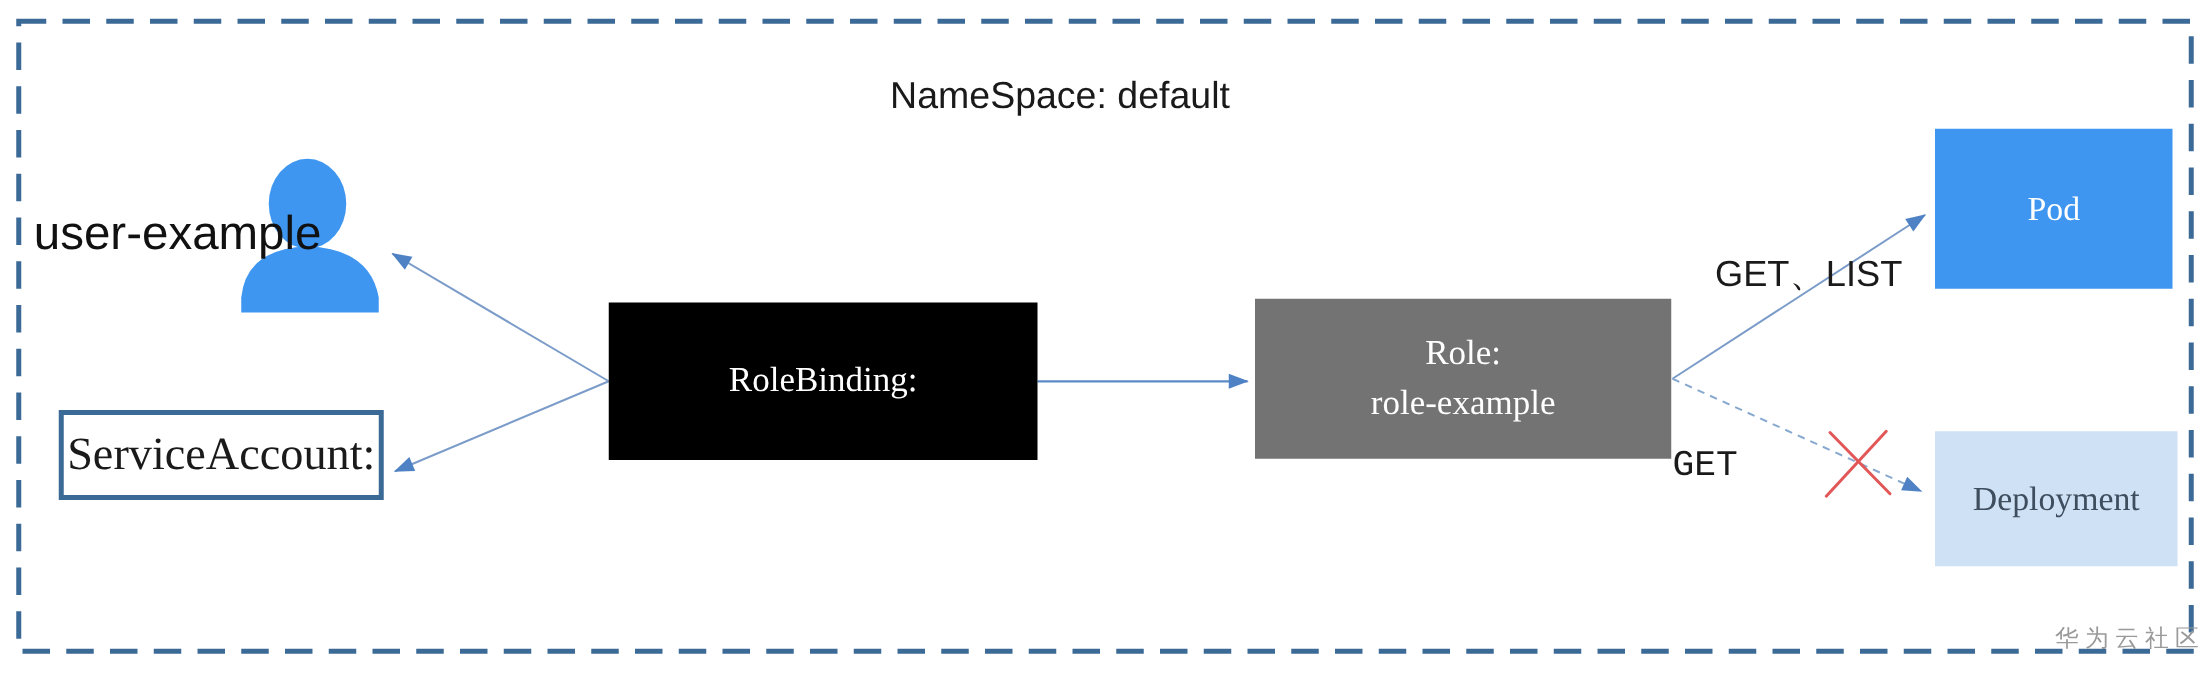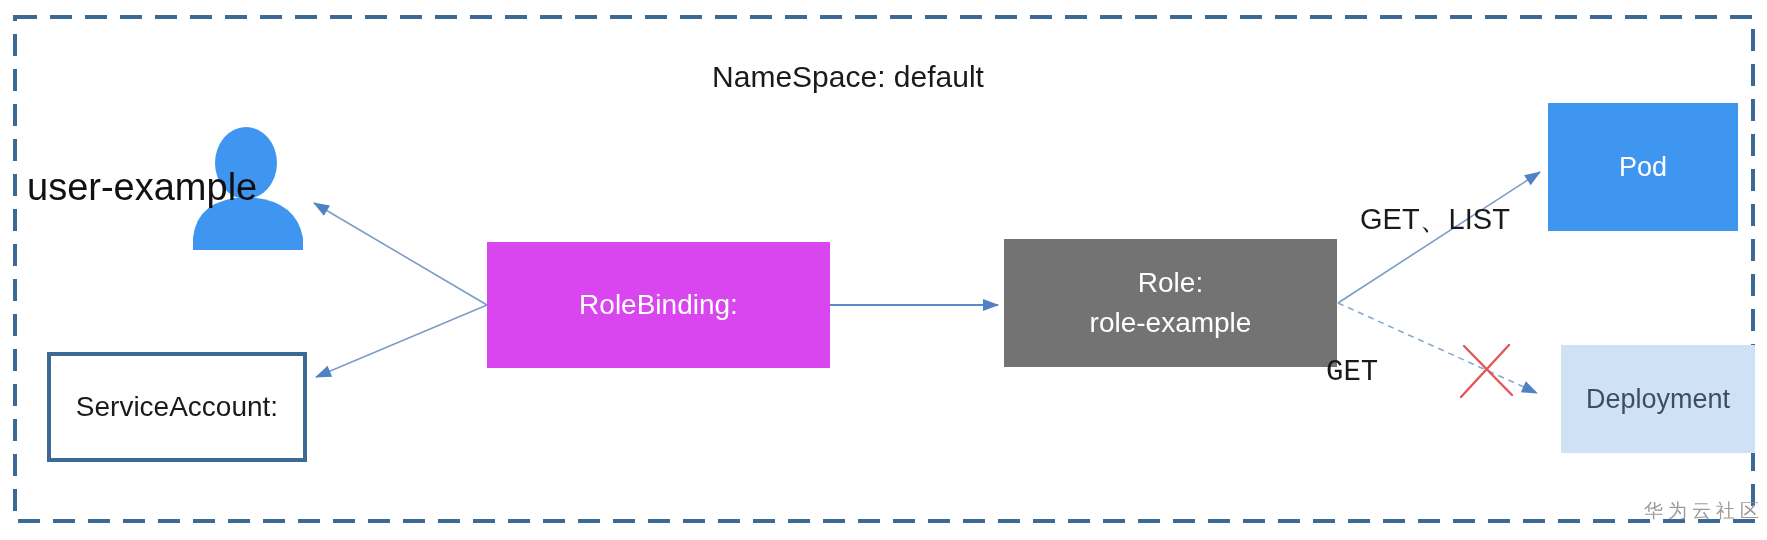--- a/index.html
+++ b/index.html
@@ -24,52 +24,54 @@
     text-align: center;
     font-size: 30px; color: #1a1a1a;
     white-space: nowrap;
   }
   .node {
     position: absolute;
     display: flex; flex-direction: column;
     justify-content: center; align-items: center;
     text-align: center;
     line-height: 1.42;
+    font-family: Liberation Serif, serif;
   }
   .node-rolebinding {
     left: 487px; top: 242px; width: 343px; height: 126px;
-    background: #d946ef; color: #ffffff; font-size: 28px;
+    background: #000000; color: #ffffff; font-size: 28px;
   }
   .node-role {
     left: 1004px; top: 239px; width: 333px; height: 128px;
     background: #737373; color: #ffffff; font-size: 28px;
   }
   .node-pod {
     left: 1548px; top: 103px; width: 190px; height: 128px;
     background: #3E96F0; color: #ffffff; font-size: 27px;
   }
   .node-deployment {
     left: 1548px; top: 345px; width: 194px; height: 108px;
-    background: #CFE1F5; color: #3F4E5E; font-size: 27px; margin-left: 13px;
+    background: #CFE1F5; color: #3F4E5E; font-size: 27px;
   }
   .node-serviceaccount {
-    left: 47px; top: 352px; width: 260px; height: 110px;
+    left: 47px; top: 328px; width: 260px; height: 72px;
     background: #ffffff; border: 4px solid #3C6A97;
-    color: #1a1a1a; font-size: 28px; line-height: 1.3;
+    color: #1a1a1a; font-size: 37px; line-height: 1.3;
   }
   .user-label {
     position: absolute;
     left: 27px; top: 166px;
     font-size: 38px; color: #111111;
     white-space: nowrap;
   }
   .edge-label {
     position: absolute;
     font-size: 29px; color: #1a1a1a;
     white-space: nowrap;
+    margin-left: 12px;
   }
   .edge-label-pod  { left: 1360px; top: 200px; }
   .edge-label-dep  { left: 1326px; top: 356px; font-family: Liberation Mono, monospace; }
   .watermark {
     position: absolute;
     left: 1644px; top: 498px;
     font-size: 19px; letter-spacing: 5px;
     color: #9A9A9A; white-space: nowrap;
     z-index: 5;
     font-family: Liberation Mono, monospace;

